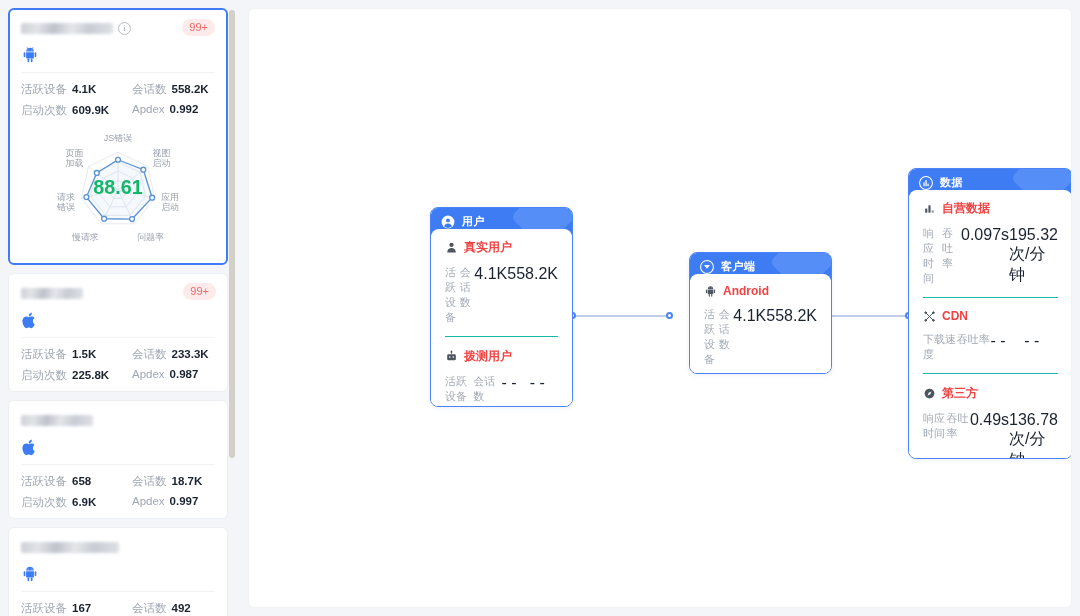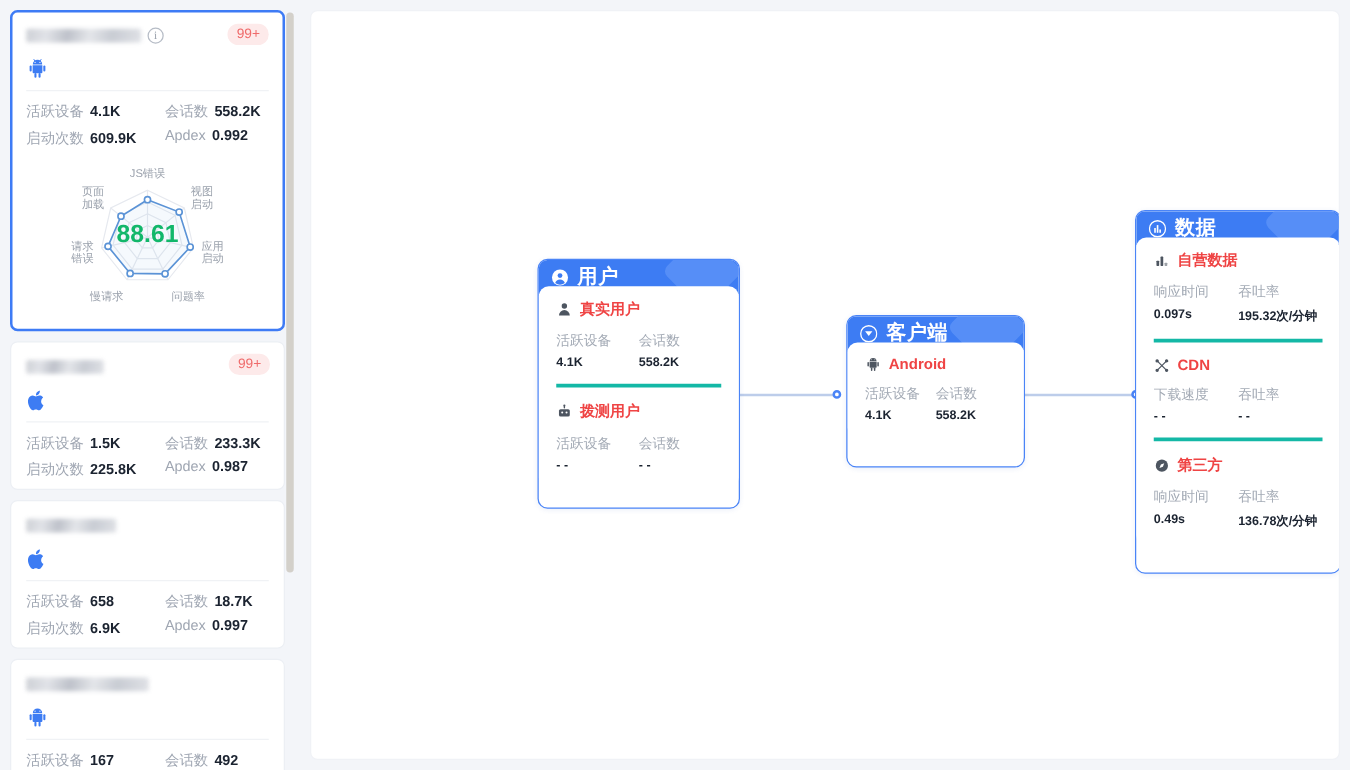--- a/index.html
+++ b/index.html
@@ -99,49 +99,49 @@
     overflow: hidden;
     box-shadow: 0 1px 4px rgba(60,100,190,.10);
   }
   .node-head {
     position: relative;
     height: 27px;
     background: #3d7cf3;
     display: flex; align-items: center; gap: 7px;
     padding: 0 10px;
     color: #fff;
-    font-size: 16px;
+    font-size: 11px;
     overflow: hidden;
   }
   .node-head .chev {
     position: absolute; right: 6px; top: -14px;
     width: 46px; height: 46px;
     background: #5a92f7;
     transform: rotate(45deg);
     border-radius: 6px;
     opacity: .85;
   }
   .node-head .htxt { position: relative; z-index: 2; font-weight: bold; letter-spacing: .5px; }
   .node-head .hicon { position: relative; z-index: 2; display: flex; align-items: center; }
   .node-body {
     background: #fff;
     border-radius: 8px;
     margin-top: -6px;
     position: relative; z-index: 3;
     padding: 10px 14px 12px 14px;
   }
-  .sect + .sect { border-top: 3px solid #14b8a6; margin-top: 11px; padding-top: 11px; }
+  .sect + .sect { border-top: 1px solid #14b8a6; margin-top: 11px; padding-top: 11px; }
   .sect-title {
     display: flex; align-items: center; gap: 6px;
     font-size: 12px; font-weight: bold; color: #ef4444;
     margin-bottom: 9px;
   }
-  .kv { display: grid; grid-template-columns: 1fr 1fr; row-gap: 5px; }
+  .kv { display: grid; grid-template-columns: 1fr 1fr 1fr 1fr; row-gap: 5px; }
   .kv .k { font-size: 11px; color: #a3aab5; }
-  .kv .v { font-size: 10px; color: #1b2330; font-weight: bold; }
+  .kv .v { font-size: 16px; color: #1b2330; font-weight: normal; }
 
   .conn-line {
     position: absolute; height: 2px; background: #bdcdea;
   }
   .conn-dot {
     position: absolute; width: 7px; height: 7px;
     border-radius: 50%; background: #fff;
     border: 2px solid #4a84f7;
   }
   svg { display: block; }
@@ -334,21 +334,21 @@
     <div class="canvas">
 
       <div class="conn-line" style="left:324px; top:306px; width:96px;"></div>
       <div class="conn-dot" style="left:320px; top:303px;"></div>
       <div class="conn-dot" style="left:417px; top:303px;"></div>
 
       <div class="conn-line" style="left:563px; top:306px; width:96px;"></div>
       <div class="conn-dot" style="left:559px; top:303px;"></div>
       <div class="conn-dot" style="left:656px; top:303px;"></div>
 
-      <div class="node" style="left:181px; top:198px; width:162px; height:200px;">
+      <div class="node" style="left:181px; top:198px; width:143px; height:200px;">
         <div class="node-head">
           <div class="chev"></div>
           <span class="hicon">
             <svg width="14" height="14" viewBox="0 0 24 24">
                 <circle cx="12" cy="12" r="11" fill="#fff"></circle>
                 <circle cx="12" cy="9.3" r="3.3" fill="#3d7cf3"></circle>
                 <path d="M5.4 19.6a6.9 6.9 0 0 1 13.2 0 11 11 0 0 1-13.2 0z" fill="#3d7cf3"></path>
               </svg>
           </span>
           <span class="htxt">用户</span>
@@ -387,21 +387,21 @@
             <div class="kv">
               <span class="k">活跃设备</span>
               <span class="k">会话数</span>
               <span class="v">- -</span>
               <span class="v">- -</span>
             </div>
           </div>
         </div>
       </div>
 
-      <div class="node" style="left:428px; top:243px; width:143px; height:122px;">
+      <div class="node" style="left:440px; top:243px; width:143px; height:122px;">
         <div class="node-head">
           <div class="chev"></div>
           <span class="hicon">
             <svg width="14" height="14" viewBox="0 0 24 24">
                 <circle cx="12" cy="12" r="11" fill="none" stroke="#fff" stroke-width="1.8"></circle>
                 <path d="M7 8.6h10l-5 6.4z" fill="#fff"></path>
               </svg>
           </span>
           <span class="htxt">客户端</span>
         </div>

